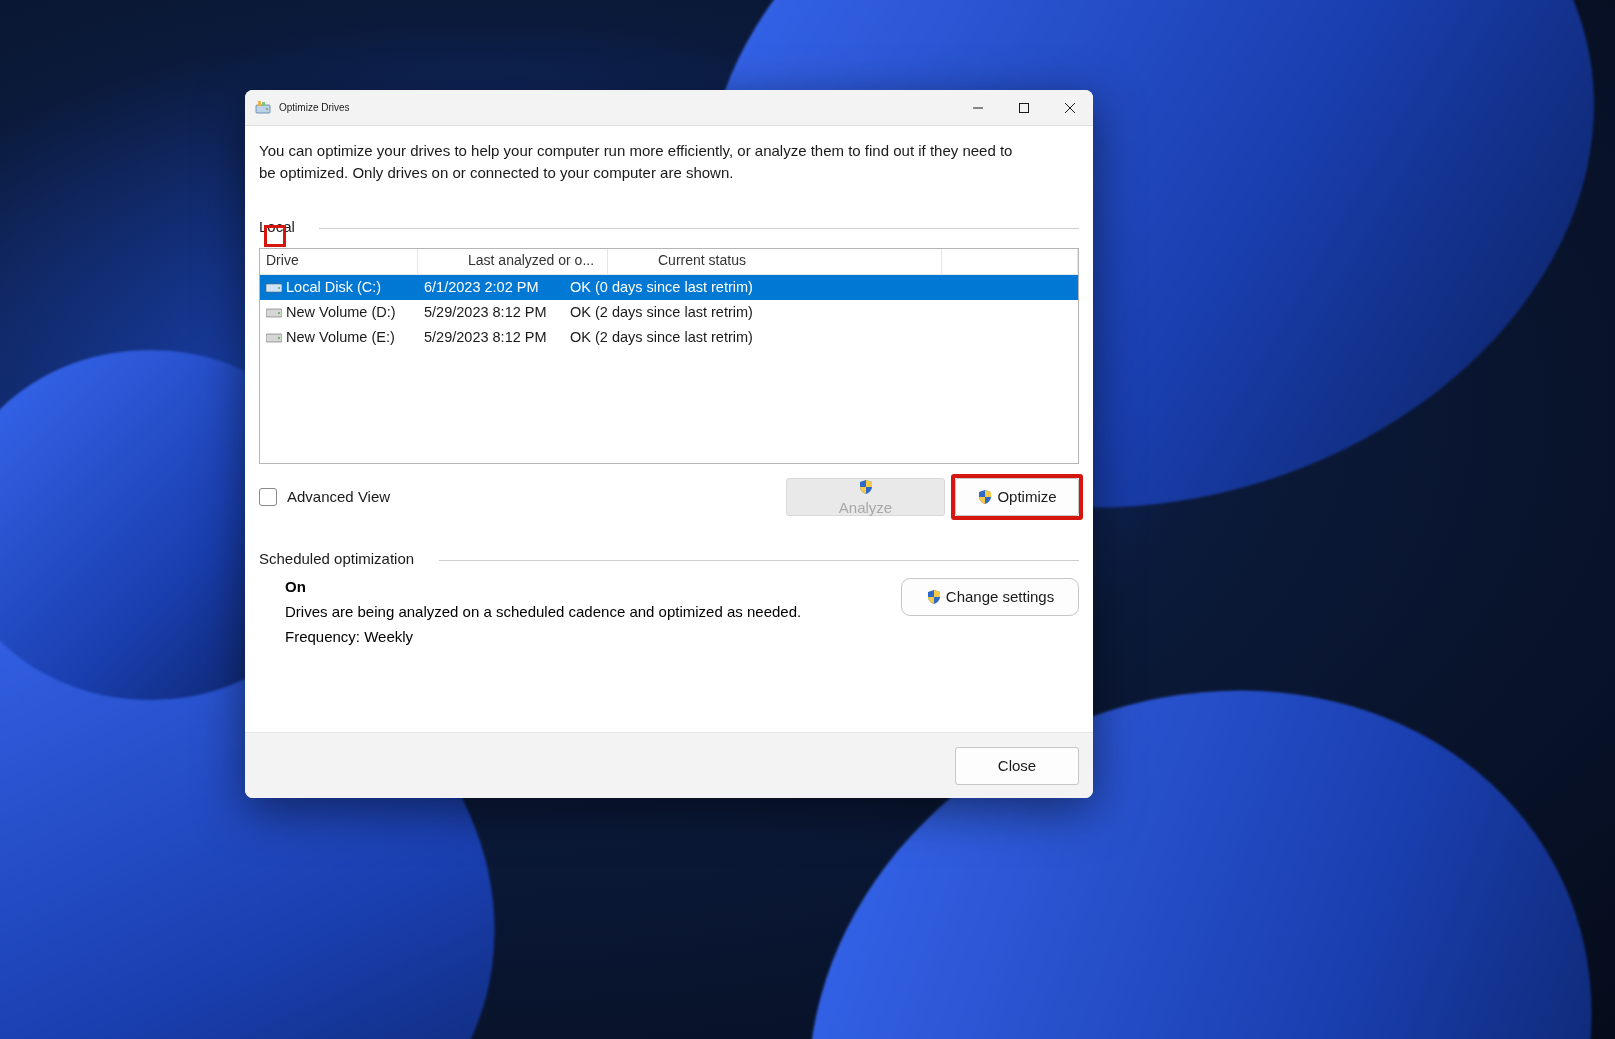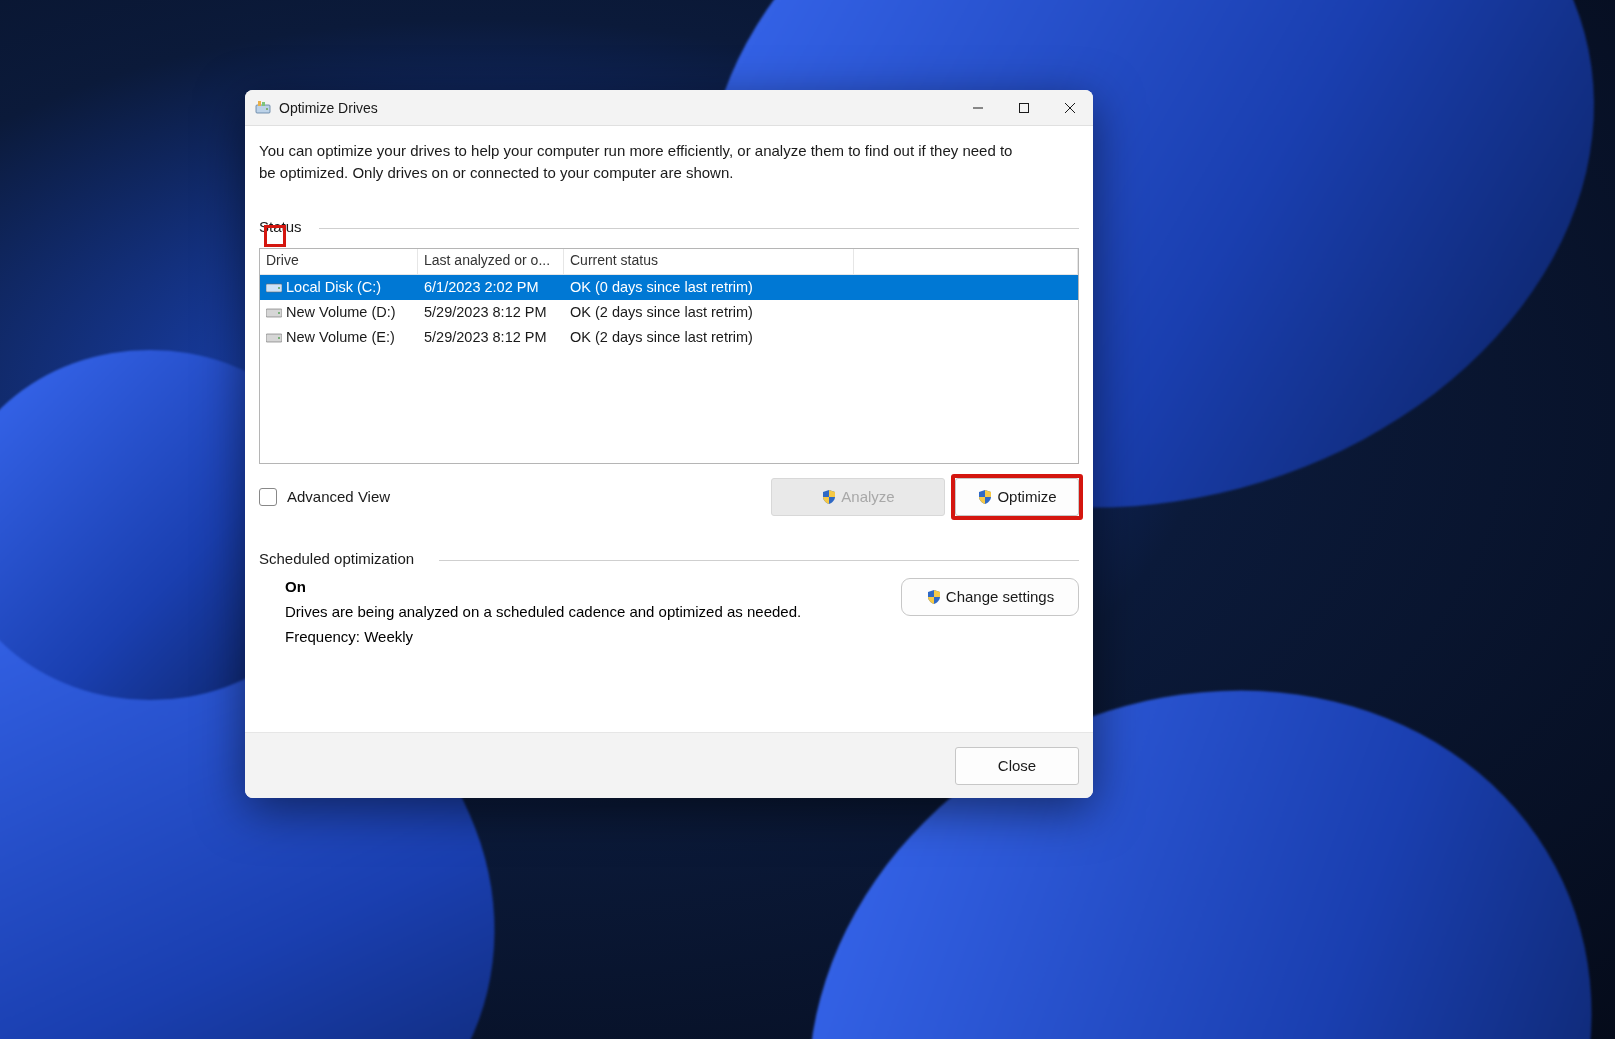--- a/index.html
+++ b/index.html
@@ -22,21 +22,21 @@
     .window {
       position: absolute; top: 90px; left: 245px; width: 848px; height: 708px;
       background: #ffffff; border-radius: 8px; box-shadow: 0 12px 48px rgba(0,0,0,0.5);
       display: flex; flex-direction: column; overflow: hidden;
     }
     .titlebar {
       height: 36px; display: flex; align-items: center; padding-left: 10px;
       background: #f3f3f3; border-bottom: 1px solid #e0e0e0;
     }
     .title-icon { width: 16px; height: 16px; margin-right: 8px; }
-    .title-text { font-size: 14px; color: #1a1a1a; }
+    .title-text { font-size: 10px; color: #1a1a1a; }
     .window-controls { margin-left: auto; display: flex; }
     .wc-btn { width: 46px; height: 36px; display: flex; align-items: center; justify-content: center; cursor: default; }
     .wc-svg { width: 10px; height: 10px; stroke: #1a1a1a; stroke-width: 1; fill: none; }
 
     .content { padding: 14px 14px 0 14px; flex: 1; display: flex; flex-direction: column; }
     .description { font-size: 15px; color: #1a1a1a; line-height: 1.45; max-width: 760px; }
 
     .group { margin-top: 34px; position: relative; }
     .group-label { font-size: 15px; color: #1a1a1a; background: #fff; padding-right: 6px; position: relative; z-index: 2; display: inline-block; }
     .group-line { position: absolute; top: 10px; left: 0; right: 0; height: 1px; background: #cfcfcf; z-index: 1; }
@@ -45,42 +45,42 @@
 
     .red-marker1 {
       position: absolute; top: 135px; left: 19px; width: 22px; height: 22px;
       border: 3px solid #d4160f; z-index: 5;
     }
 
     .drive-list {
       margin-top: 12px; border: 1px solid #b5b5b5; height: 216px; background: #fff;
       display: flex; flex-direction: column; overflow: hidden;
     }
-    .dl-header { display: flex; height: 26px; border-bottom: 1px solid #e6e6e6; font-size: 14px; color: #333; }
+    .dl-header { display: flex; height: 26px; border-bottom: 1px solid #e6e6e6; font-size: 14px; color: #333; gap: 44px; }
     .dl-col { padding: 3px 6px; border-right: 1px solid #e6e6e6; overflow: hidden; white-space: nowrap; text-overflow: ellipsis; }
     .c-drive { width: 158px; }
     .c-last  { width: 146px; }
     .c-stat  { width: 290px; border-right: 1px solid #e6e6e6; }
     .c-pad   { flex: 1; }
     .dl-row { display: flex; height: 25px; font-size: 14.5px; color: #1a1a1a; align-items: center; }
     .dl-row .dl-col { border-right: none; display: flex; align-items: center; }
     .dl-row.selected { background: #0078d4; color: #ffffff; }
     .drive-icon { width: 16px; height: 12px; margin-right: 4px; flex-shrink: 0; }
 
     .mid-row { display: flex; align-items: center; margin-top: 14px; gap: 10px; }
     .checkbox { width: 18px; height: 18px; border: 1px solid #888; border-radius: 3px; background: #fff; }
     .check-label { font-size: 15px; color: #1a1a1a; }
     .spacer { flex: 1; }
     .btn {
       height: 38px; padding: 0 18px; border: 1px solid #c7c7c7; background: #fdfdfd;
       font-size: 15px; color: #1a1a1a; display: inline-flex; align-items: center; gap: 4px;
       border-radius: 3px; cursor: default;
     }
     .btn.disabled { background: #e9e9e9; color: #a8a8a8; border-color: #d8d8d8; }
-    .btn-analyze { width: 174px; justify-content: center; }
+    .btn-analyze { width: 159px; justify-content: flex-start; flex-direction: column; }
     .btn-optimize { width: 124px; justify-content: center; position: relative; }
     .red-marker2 { position: absolute; inset: -5px; border: 4px solid #d4160f; border-radius: 3px; pointer-events: none; }
 
     .shield-icon { width: 16px; height: 16px; flex-shrink: 0; }
 
     .sched-body { padding: 10px 0 0 26px; font-size: 15px; display: flex; }
     .sched-text { flex: 1; }
     .sched-on { font-weight: 600; }
     .sched-line { margin-top: 8px; }
     .btn-change { width: 178px; justify-content: center; border-radius: 9px; }
@@ -126,21 +126,21 @@
     </div>
   </div>
 
   <div class="content">
     <div class="description">You can optimize your drives to help your computer run more efficiently, or analyze them to find out if they need to be optimized. Only drives on or connected to your computer are shown.</div>
 
     <div class="red-marker1"></div>
 
     <div class="group status">
       <div class="group-line"></div>
-      <span class="group-label">Status</span>
+      <span class="group-label">Local</span>
 
       <div class="drive-list">
         <div class="dl-header">
           <div class="dl-col c-drive">Drive</div>
           <div class="dl-col c-last">Last analyzed or o...</div>
           <div class="dl-col c-stat">Current status</div>
           <div class="dl-col c-pad"></div>
         </div>
         <div id="rows-mount">
             <div class="dl-row selected">

